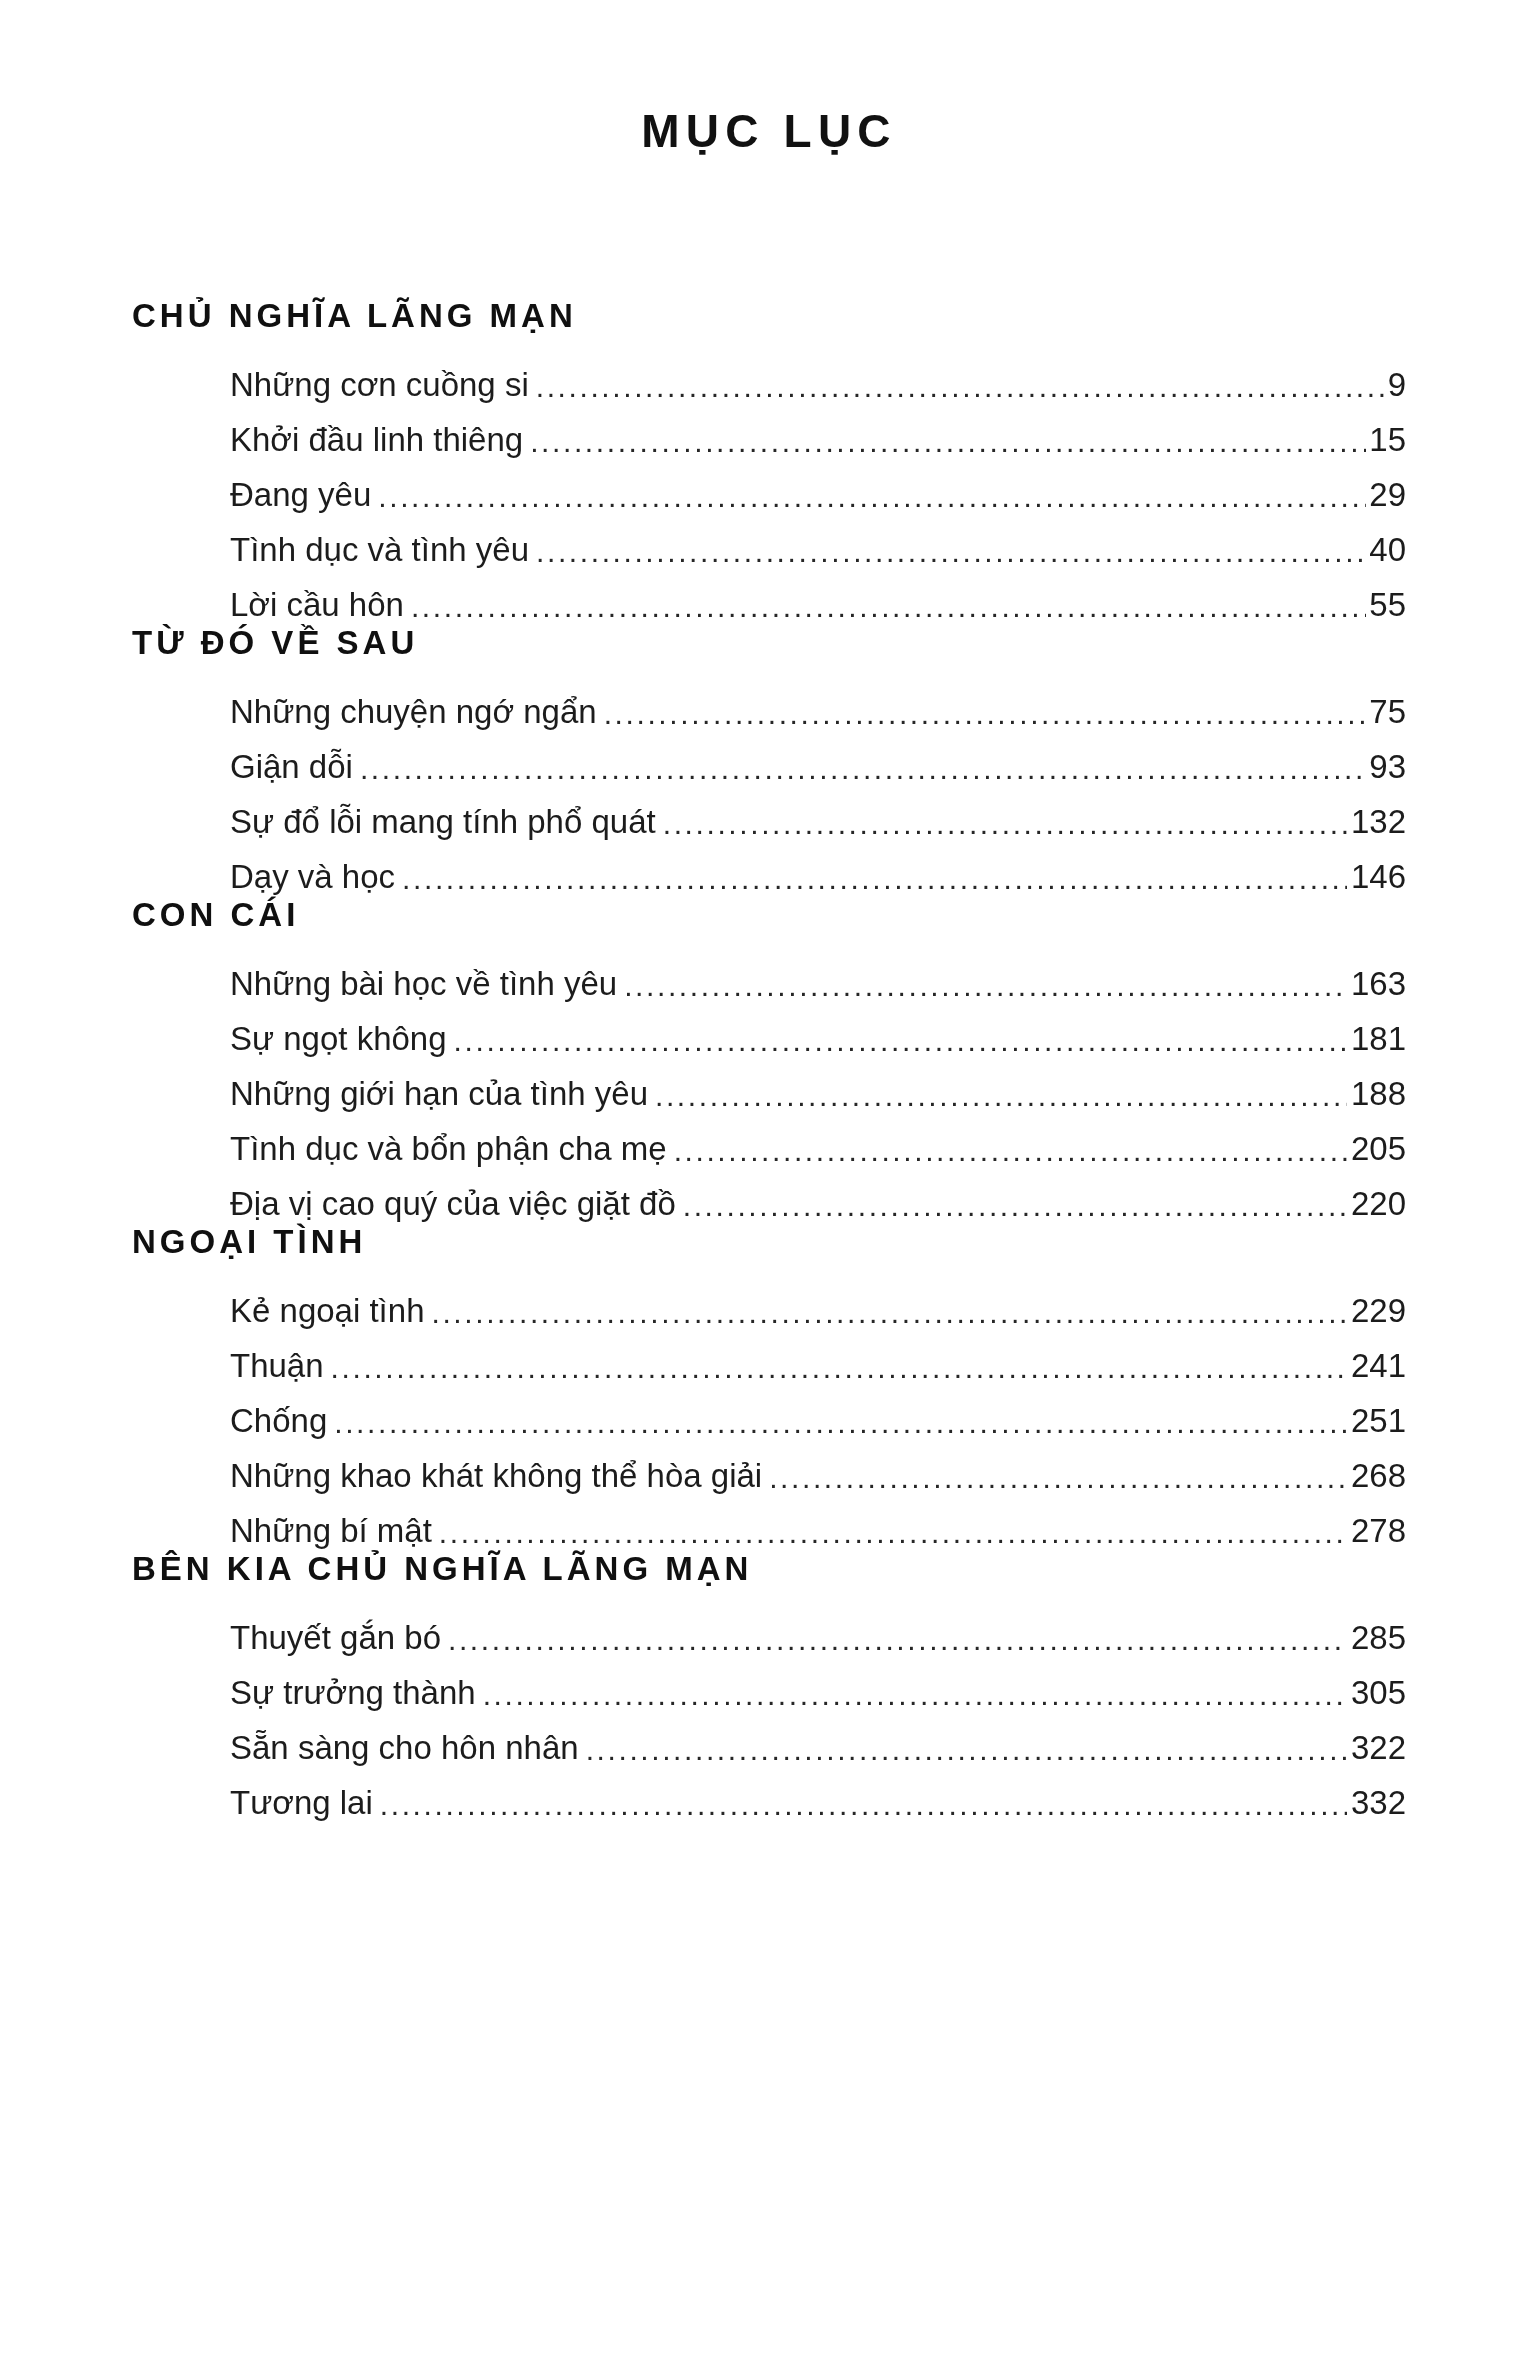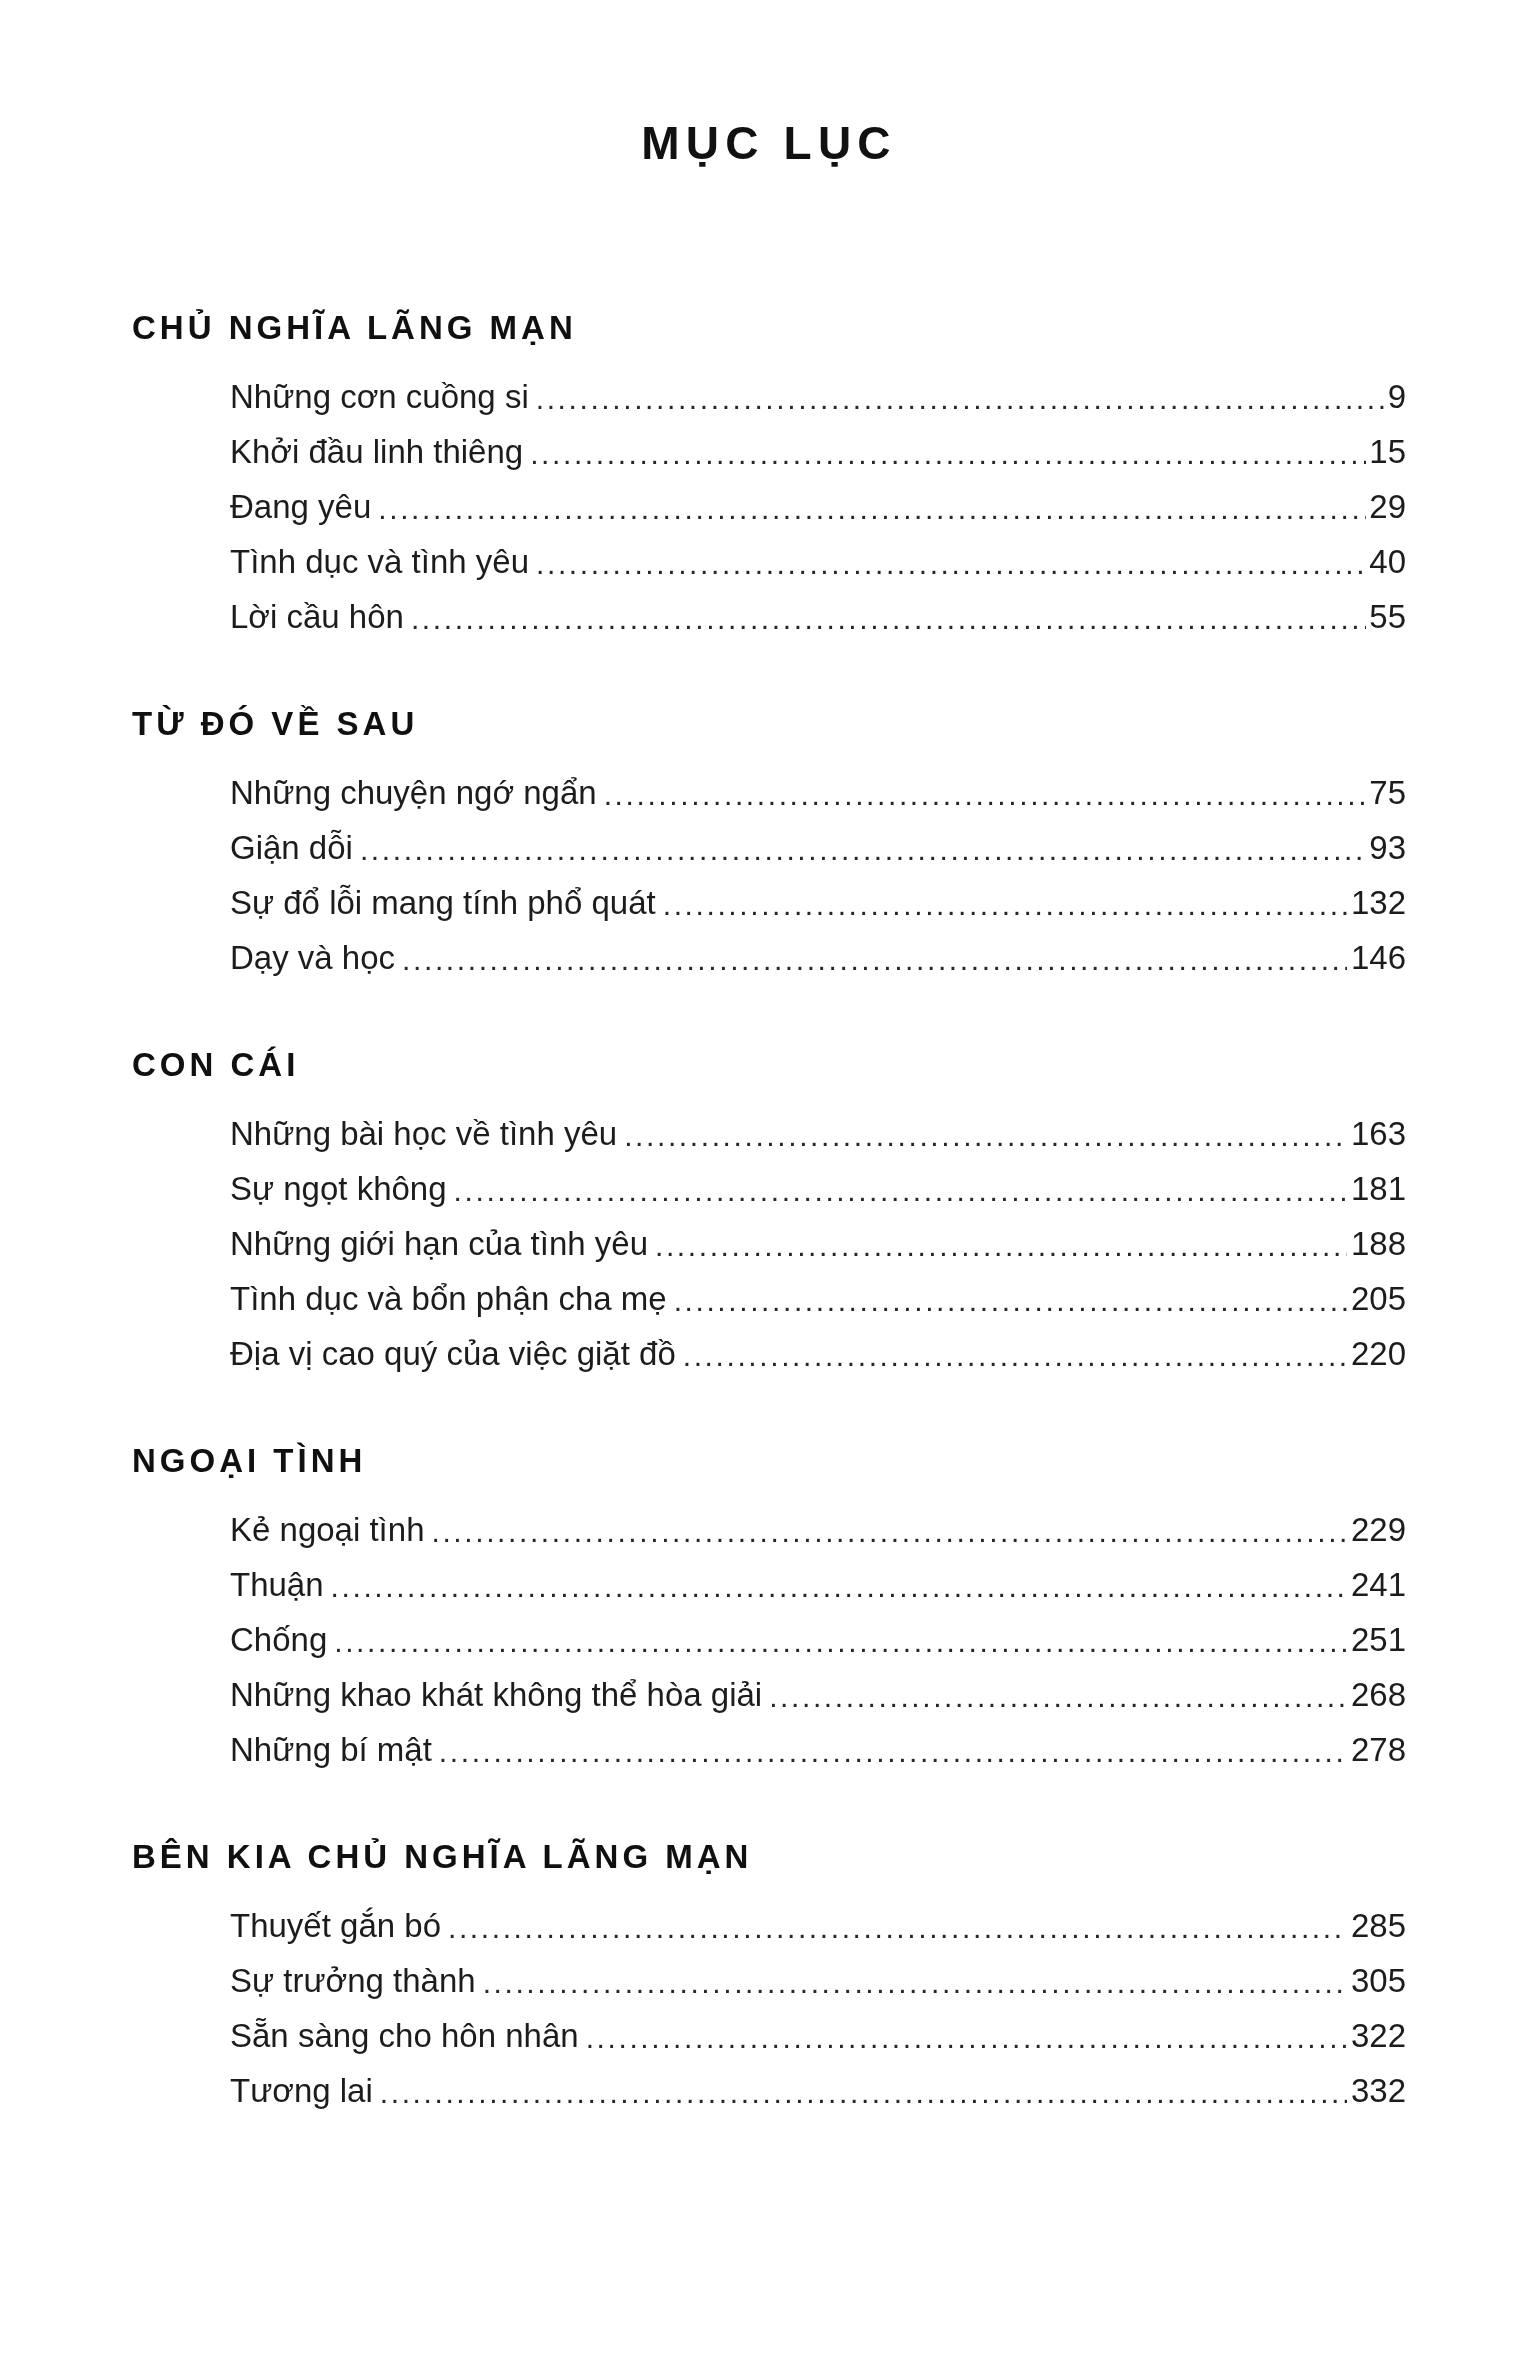--- a/index.html
+++ b/index.html
@@ -19,27 +19,26 @@
     width: 1540px;
     height: 2377px;
     padding: 104px 134px 0 132px;
   }
   .title {
     text-align: center;
     font-size: 46px;
     font-weight: 700;
     letter-spacing: 6.2px;
     color: #111111;
-    margin: 12px 0 139px 0;
+    margin: 0 0 139px 0;
   }
   .toc {
     width: 100%;
   }
   .section {
-    margin-top: 69px;
   }
   .section:first-child {
     margin-top: 0;
   }
   .section-heading {
     font-size: 33px;
     font-weight: 700;
     letter-spacing: 4px;
     color: #101010;
     margin: 0 0 14px 0;

